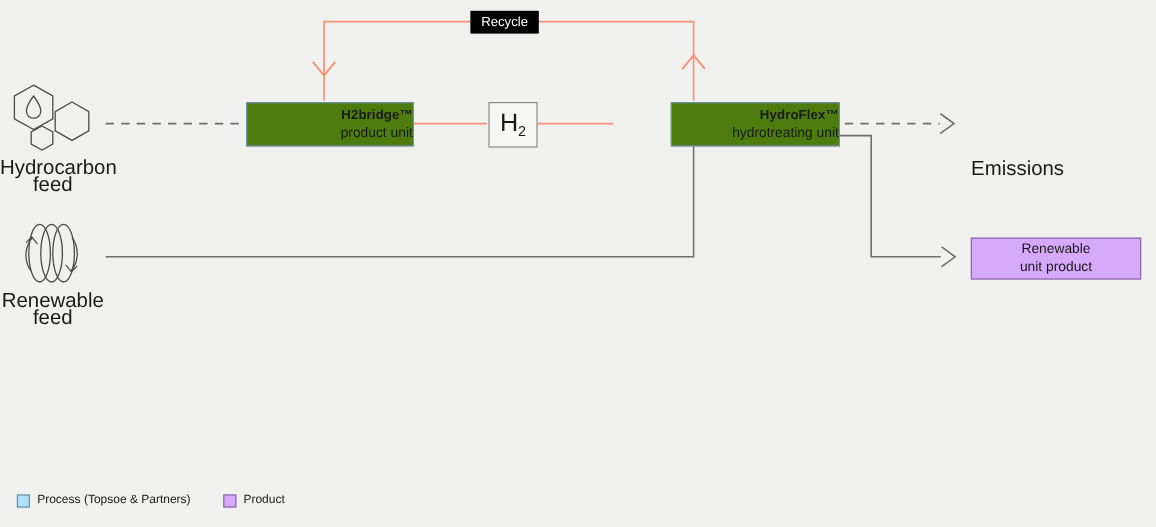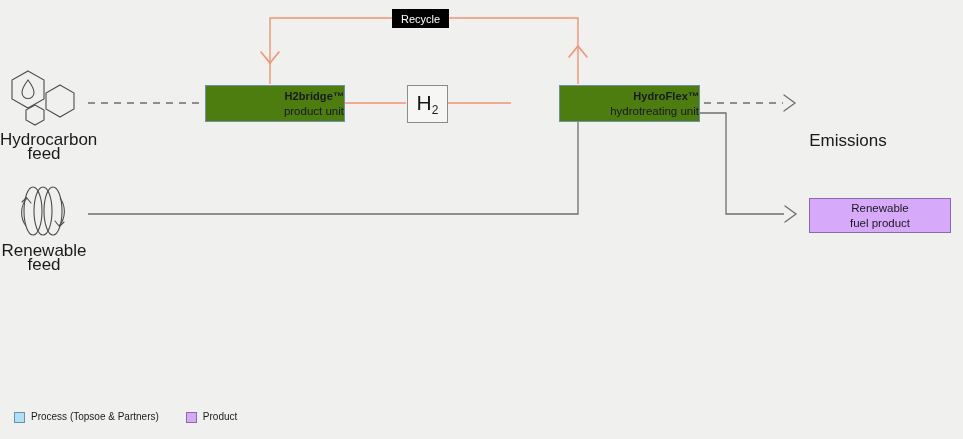--- a/index.html
+++ b/index.html
@@ -205,21 +205,21 @@
   </div>
 
   <div class="recycle-badge" style="left:392px; top:9px; width:57px; height:19px;">
     <span>Recycle</span>
   </div>
 
   <div class="feed-label" style="left:796px; top:134px; width:104px;text-align:center;">Emissions</div>
 
   <div class="node prod-box" style="left:809px; top:198px; width:142px; height:35px;">
     <div>Renewable</div>
-    <div>fuel product</div>
+    <div>unit product</div>
   </div>
 
   <div class="legend">
     <div class="legend-item">
       <span class="swatch process"></span>
       <span class="legend-label">Process (Topsoe &amp; Partners)</span>
     </div>
     <div class="legend-item">
       <span class="swatch product"></span>
       <span class="legend-label">Product</span>

